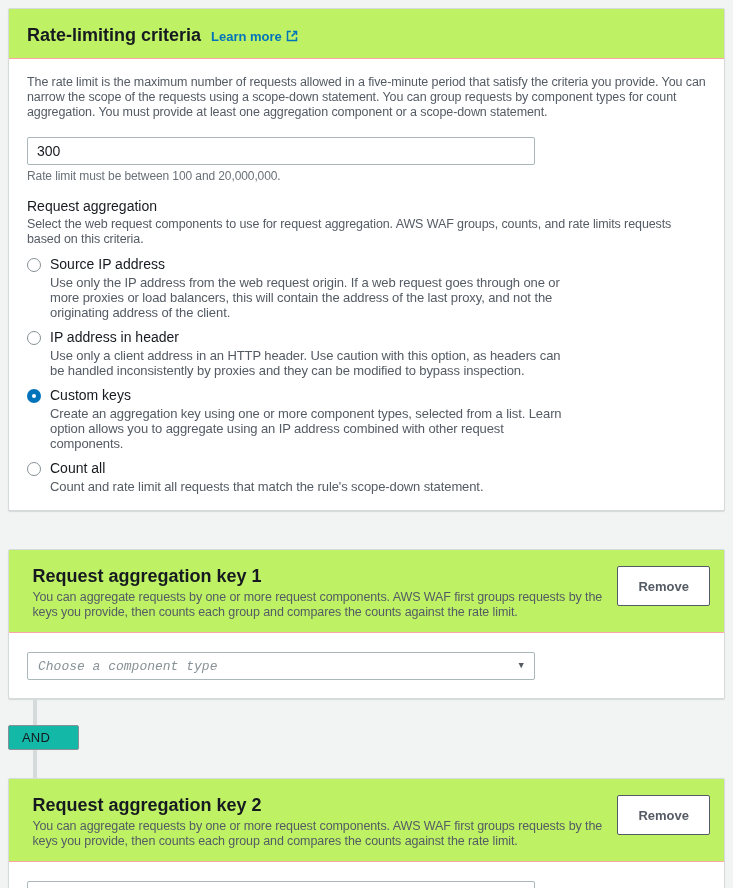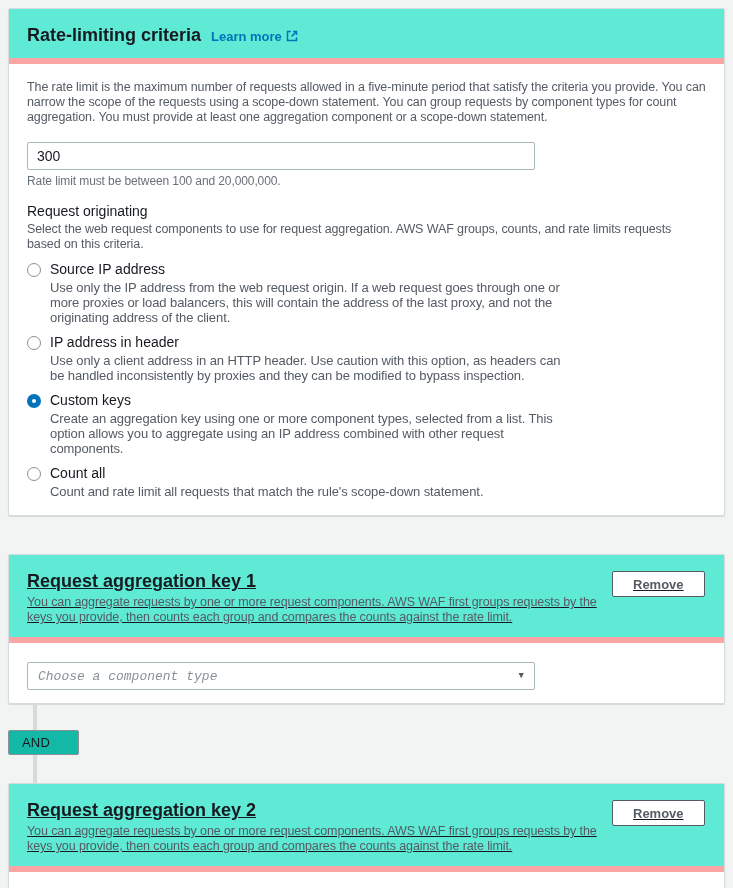--- a/index.html
+++ b/index.html
@@ -13,22 +13,22 @@
   .page { padding: 8px; }
 
   
   .card {
     background: #ffffff;
     border: 1px solid #d5dbdb;
     border-radius: 2px;
     box-shadow: 0 1px 1px 0 rgba(0,28,36,0.12);
   }
   .card-header {
-    background: #5eead4;
-    border-bottom: 6px solid #fca5a5;
+    background: #bef264;
+    border-bottom: 1px solid #fca5a5;
     padding: 15px 14px 12px 18px;
   }
   .card-body { padding: 13px 18px 16px 18px; }
 
   .card-title {
     font-size: 18px;
     font-weight: 700;
     color: #16191f;
     line-height: 22px;
     display: inline;
@@ -121,26 +121,26 @@
     margin-top: 2px;
     max-width: 518px;
     font-size: 13px;
     line-height: 15px;
     letter-spacing: -0.1px;
     color: #545b64;
   }
 
   
   .key-card { margin-top: 38px; min-height: 150px; }
-  .key-header { display: flex; justify-content: flex-start; align-items: flex-start; text-decoration: underline; }
+  .key-header { display: flex; justify-content: flex-end; align-items: flex-start; }
   .key-header-text { max-width: 585px; }
   .remove-btn {
     flex: 0 0 auto;
     margin-top: 1px;
-    height: 26px;
+    height: 40px;
     padding: 0 20px;
     background: #fff;
     border: 1px solid #545b64;
     border-radius: 2px;
     font-family: "Liberation Sans", sans-serif;
     font-size: 13px;
     font-weight: 700;
     color: #545b64;
     cursor: pointer;
   }
@@ -184,21 +184,21 @@
     </div>
 
     <div class="card-body">
       <div>
         <div class="desc">The rate limit is the maximum number of requests allowed in a five-minute period that satisfy the criteria you provide. You can narrow the scope of the requests using a scope-down statement. You can group requests by component types for count aggregation. You must provide at least one aggregation component or a scope-down statement.</div>
         <input class="text-input" type="text" value="300" style="">
         <div class="constraint">Rate limit must be between 100 and 20,000,000.</div>
       </div>
 
       <div class="section">
-        <div class="field-label">Request originating</div>
+        <div class="field-label">Request aggregation</div>
         <div class="desc" style="margin-top:2px">Select the web request components to use for request aggregation. AWS WAF groups, counts, and rate limits requests based on this criteria.</div>
 
         <div class="radio-group">
 
           <div class="radio-item">
             <div class="radio-row">
               <span class="radio-circle"></span>
               <span class="radio-label">Source IP address</span>
             </div>
             <div class="radio-desc">Use only the IP address from the web request origin. If a web request goes through one or more proxies or load balancers, this will contain the address of the last proxy, and not the originating address of the client.</div>
@@ -210,21 +210,21 @@
               <span class="radio-label">IP address in header</span>
             </div>
             <div class="radio-desc">Use only a client address in an HTTP header. Use caution with this option, as headers can be handled inconsistently by proxies and they can be modified to bypass inspection.</div>
           </div>
 
           <div class="radio-item">
             <div class="radio-row">
               <span class="radio-circle selected"></span>
               <span class="radio-label">Custom keys</span>
             </div>
-            <div class="radio-desc">Create an aggregation key using one or more component types, selected from a list. This option allows you to aggregate using an IP address combined with other request components.</div>
+            <div class="radio-desc">Create an aggregation key using one or more component types, selected from a list. Learn option allows you to aggregate using an IP address combined with other request components.</div>
           </div>
 
           <div class="radio-item">
             <div class="radio-row">
               <span class="radio-circle"></span>
               <span class="radio-label">Count all</span>
             </div>
             <div class="radio-desc">Count and rate limit all requests that match the rule's scope-down statement.</div>
           </div>
 

